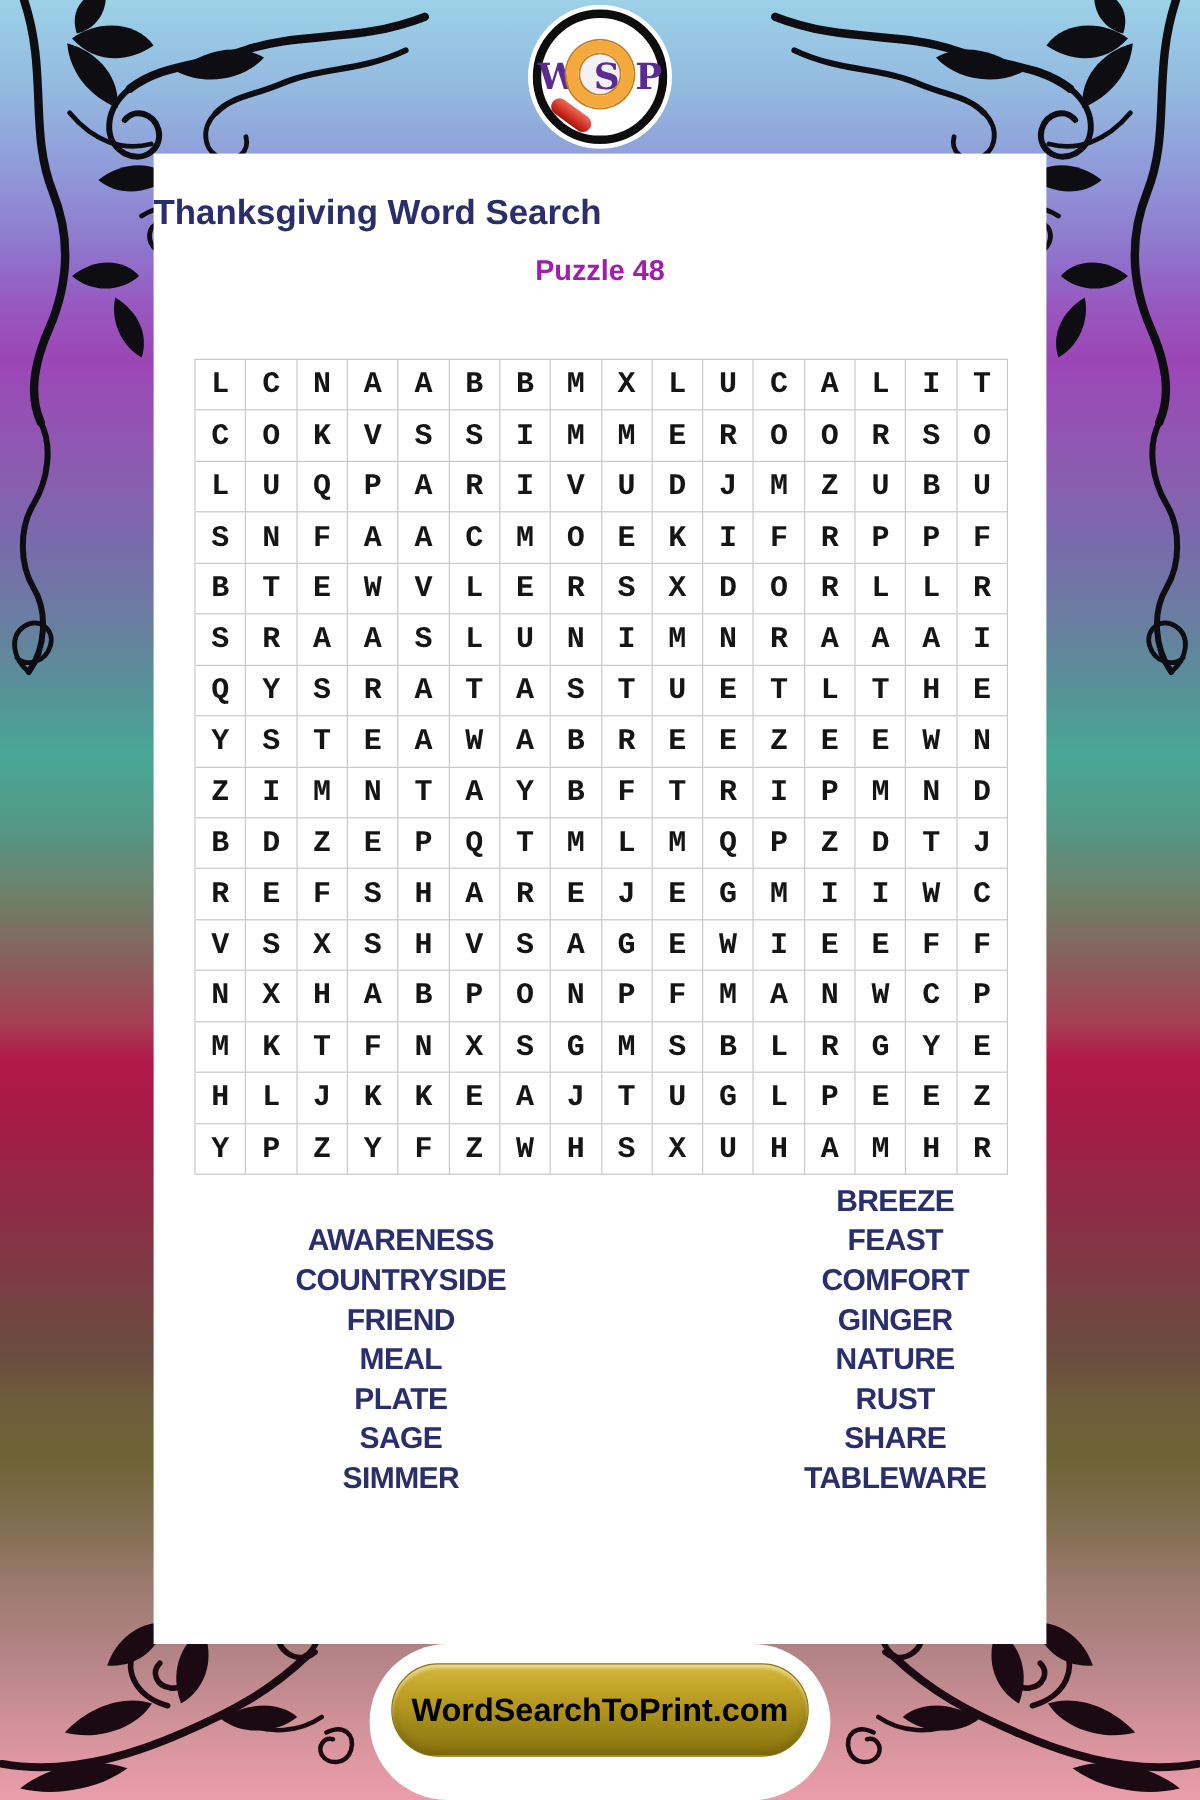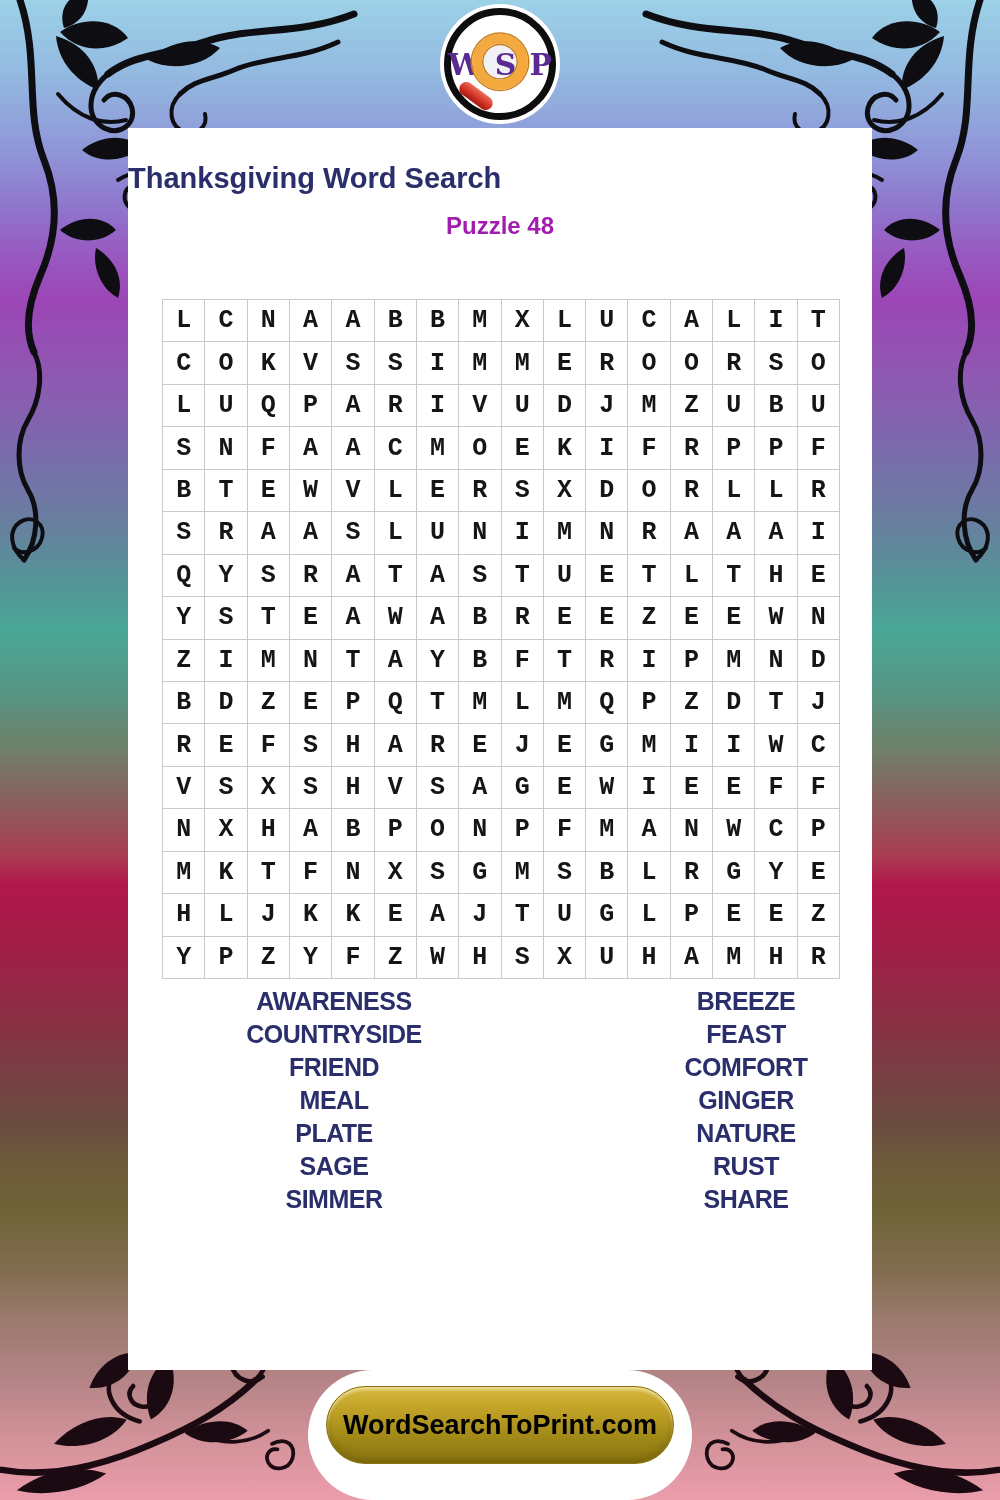--- a/index.html
+++ b/index.html
@@ -405,19 +405,20 @@
         <div class="word">SIMMER</div>
       </div>
     <div class="word-col">
         <div class="word">BREEZE</div>
         <div class="word">FEAST</div>
         <div class="word">COMFORT</div>
         <div class="word">GINGER</div>
         <div class="word">NATURE</div>
         <div class="word">RUST</div>
         <div class="word">SHARE</div>
+        <div class="word">TABLEWARE</div>
       </div>
   </div>
 </div>
 
 <div class="btn-glow">
   <div class="site-btn">WordSearchToPrint.com</div>
 </div>
 
 </body></html>

